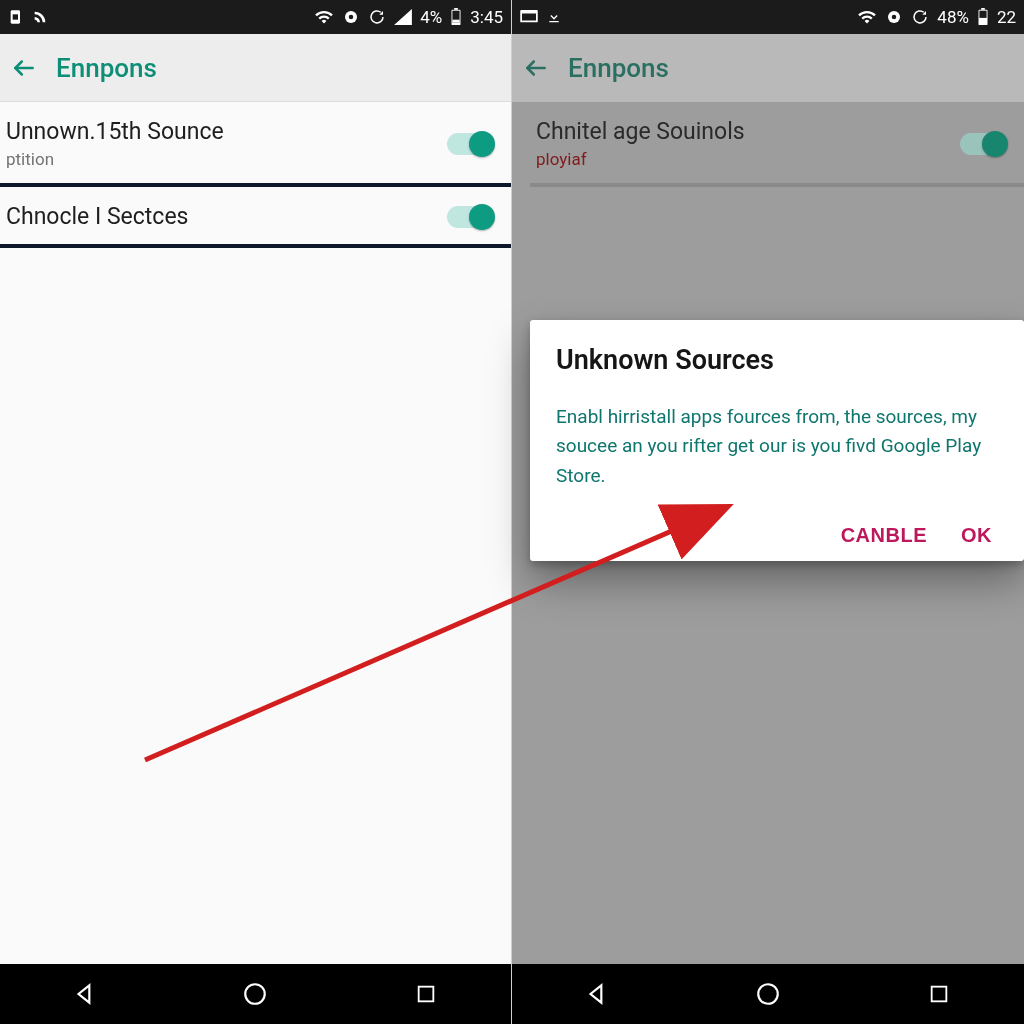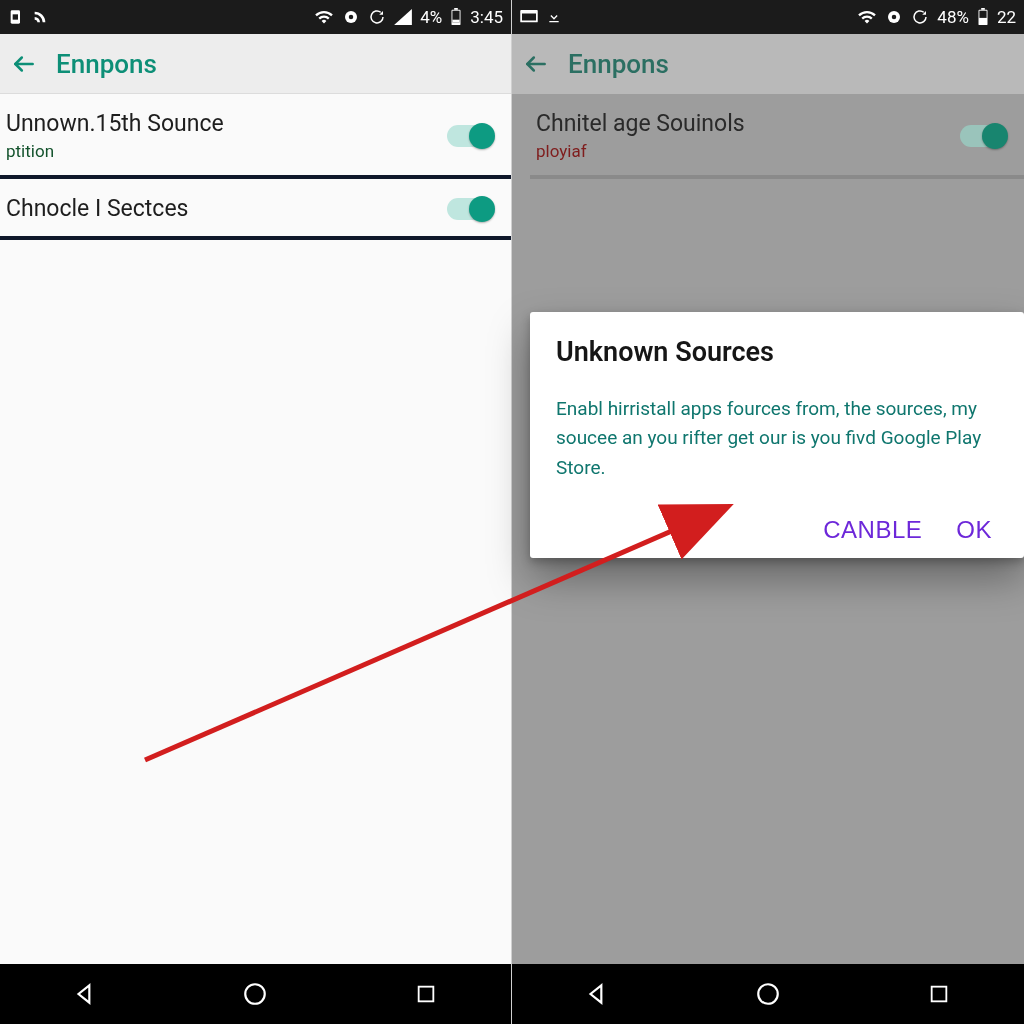--- a/index.html
+++ b/index.html
@@ -40,21 +40,21 @@
   .sb-left, .sb-right {
     display: flex;
     align-items: center;
     gap: 8px;
   }
   .sb-right { font-weight: 400; }
   .sb-glyph { display:inline-flex; align-items:center; }
 
   
   .appbar {
-    height: 60px;
+    height: 68px;
     display: flex;
     align-items: center;
     padding: 0 10px;
     gap: 18px;
   }
   .appbar.light { background: #ededed; border-bottom: 1px solid #dcdcdc; }
   .appbar.dimmed { background: #b9b9b9; }
   .back-arrow { width: 28px; height: 28px; display:flex; align-items:center; justify-content:center; }
   .appbar-title {
     font-size: 26px;
@@ -72,21 +72,21 @@
   .setting-row {
     padding: 16px 18px 14px 6px;
     display: flex;
     align-items: center;
     justify-content: space-between;
     border-bottom: 4px solid #0f172a;
   }
   .content.dimmed .setting-row { border-bottom-color: #8a8a8a; }
   .setting-text { display:flex; flex-direction:column; gap:4px; }
   .setting-title { font-size: 23px; color: #1e1e1e; }
-  .setting-sub { font-size: 17px; color: #14532d; }
+  .setting-sub { font-size: 17px; color: #737373; }
   .content.dimmed .setting-title { color: #2a2a2a; }
   .content.dimmed .setting-sub { color: #7f1d1d; }
 
   
   .toggle {
     width: 46px; height: 22px; border-radius: 11px;
     background: #bfe6df;
     position: relative;
     flex: 0 0 auto;
   }
@@ -138,24 +138,24 @@
     color: #0f766e;
     margin-bottom: 34px;
   }
   .dialog-actions {
     display: flex;
     justify-content: flex-end;
     gap: 34px;
     padding-right: 6px;
   }
   .dialog-btn {
-    font-size: 24px;
-    font-weight: 400;
+    font-size: 20px;
+    font-weight: 700;
     letter-spacing: .5px;
-    color: #6d28d9;
+    color: #be185d;
     text-transform: uppercase;
     background: none;
     border: none;
     cursor: pointer;
   }
 
   
   .annotation-arrow {
     position: absolute;
     left: 140px;

